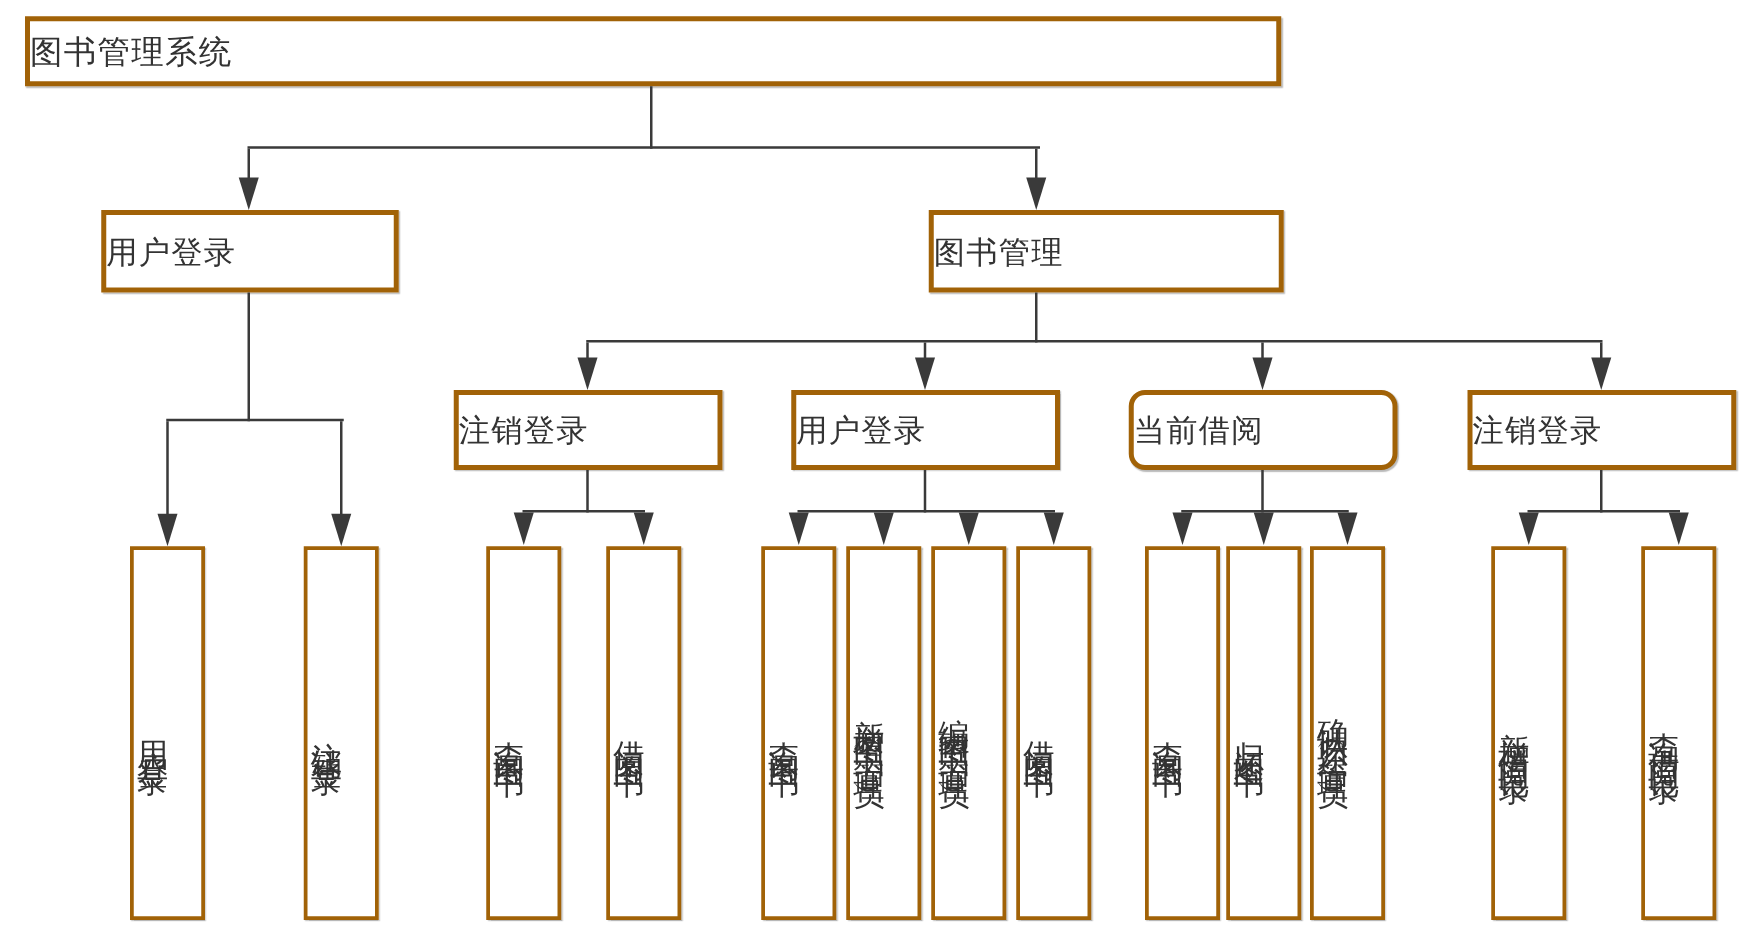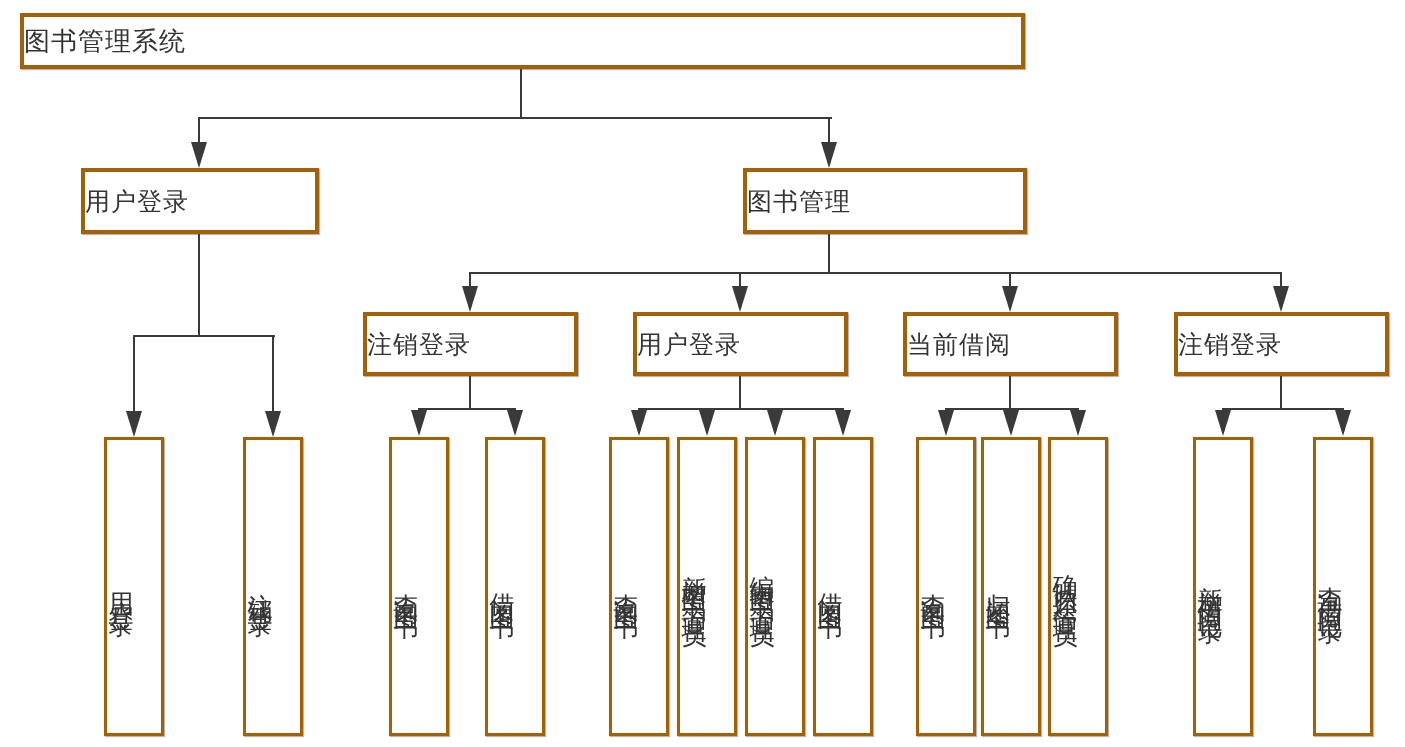--- a/index.html
+++ b/index.html
@@ -93,21 +93,21 @@
   <div class="arrowhead" style="left:1002px; top:286px;"></div>
   <div class="vline" style="left:1280px; top:274px; height:14px;"></div>
   <div class="arrowhead" style="left:1273px; top:286px;"></div>
 
   <div class="box hbox" style="left:363px; top:312px; width:215px; height:64px;">
     <span>注销登录</span>
   </div>
   <div class="box hbox" style="left:633px; top:312px; width:215px; height:64px;">
     <span>用户登录</span>
   </div>
-  <div class="box hbox" style="left:903px; top:312px; width:215px; height:64px;">
+  <div class="box hbox" style="left:903px; top:312px; width:215px; height:64px;border-radius:13px;">
     <span>当前借阅</span>
   </div>
   <div class="box hbox" style="left:1174px; top:312px; width:215px; height:64px;">
     <span>注销登录</span>
   </div>
 
   <div class="vline" style="left:469px; top:376px; height:34px;"></div>
   <div class="hline" style="left:418px; top:408px; width:98px;"></div>
   <div class="arrowhead" style="left:411px; top:410px;"></div>
   <div class="arrowhead" style="left:507px; top:410px;"></div>

